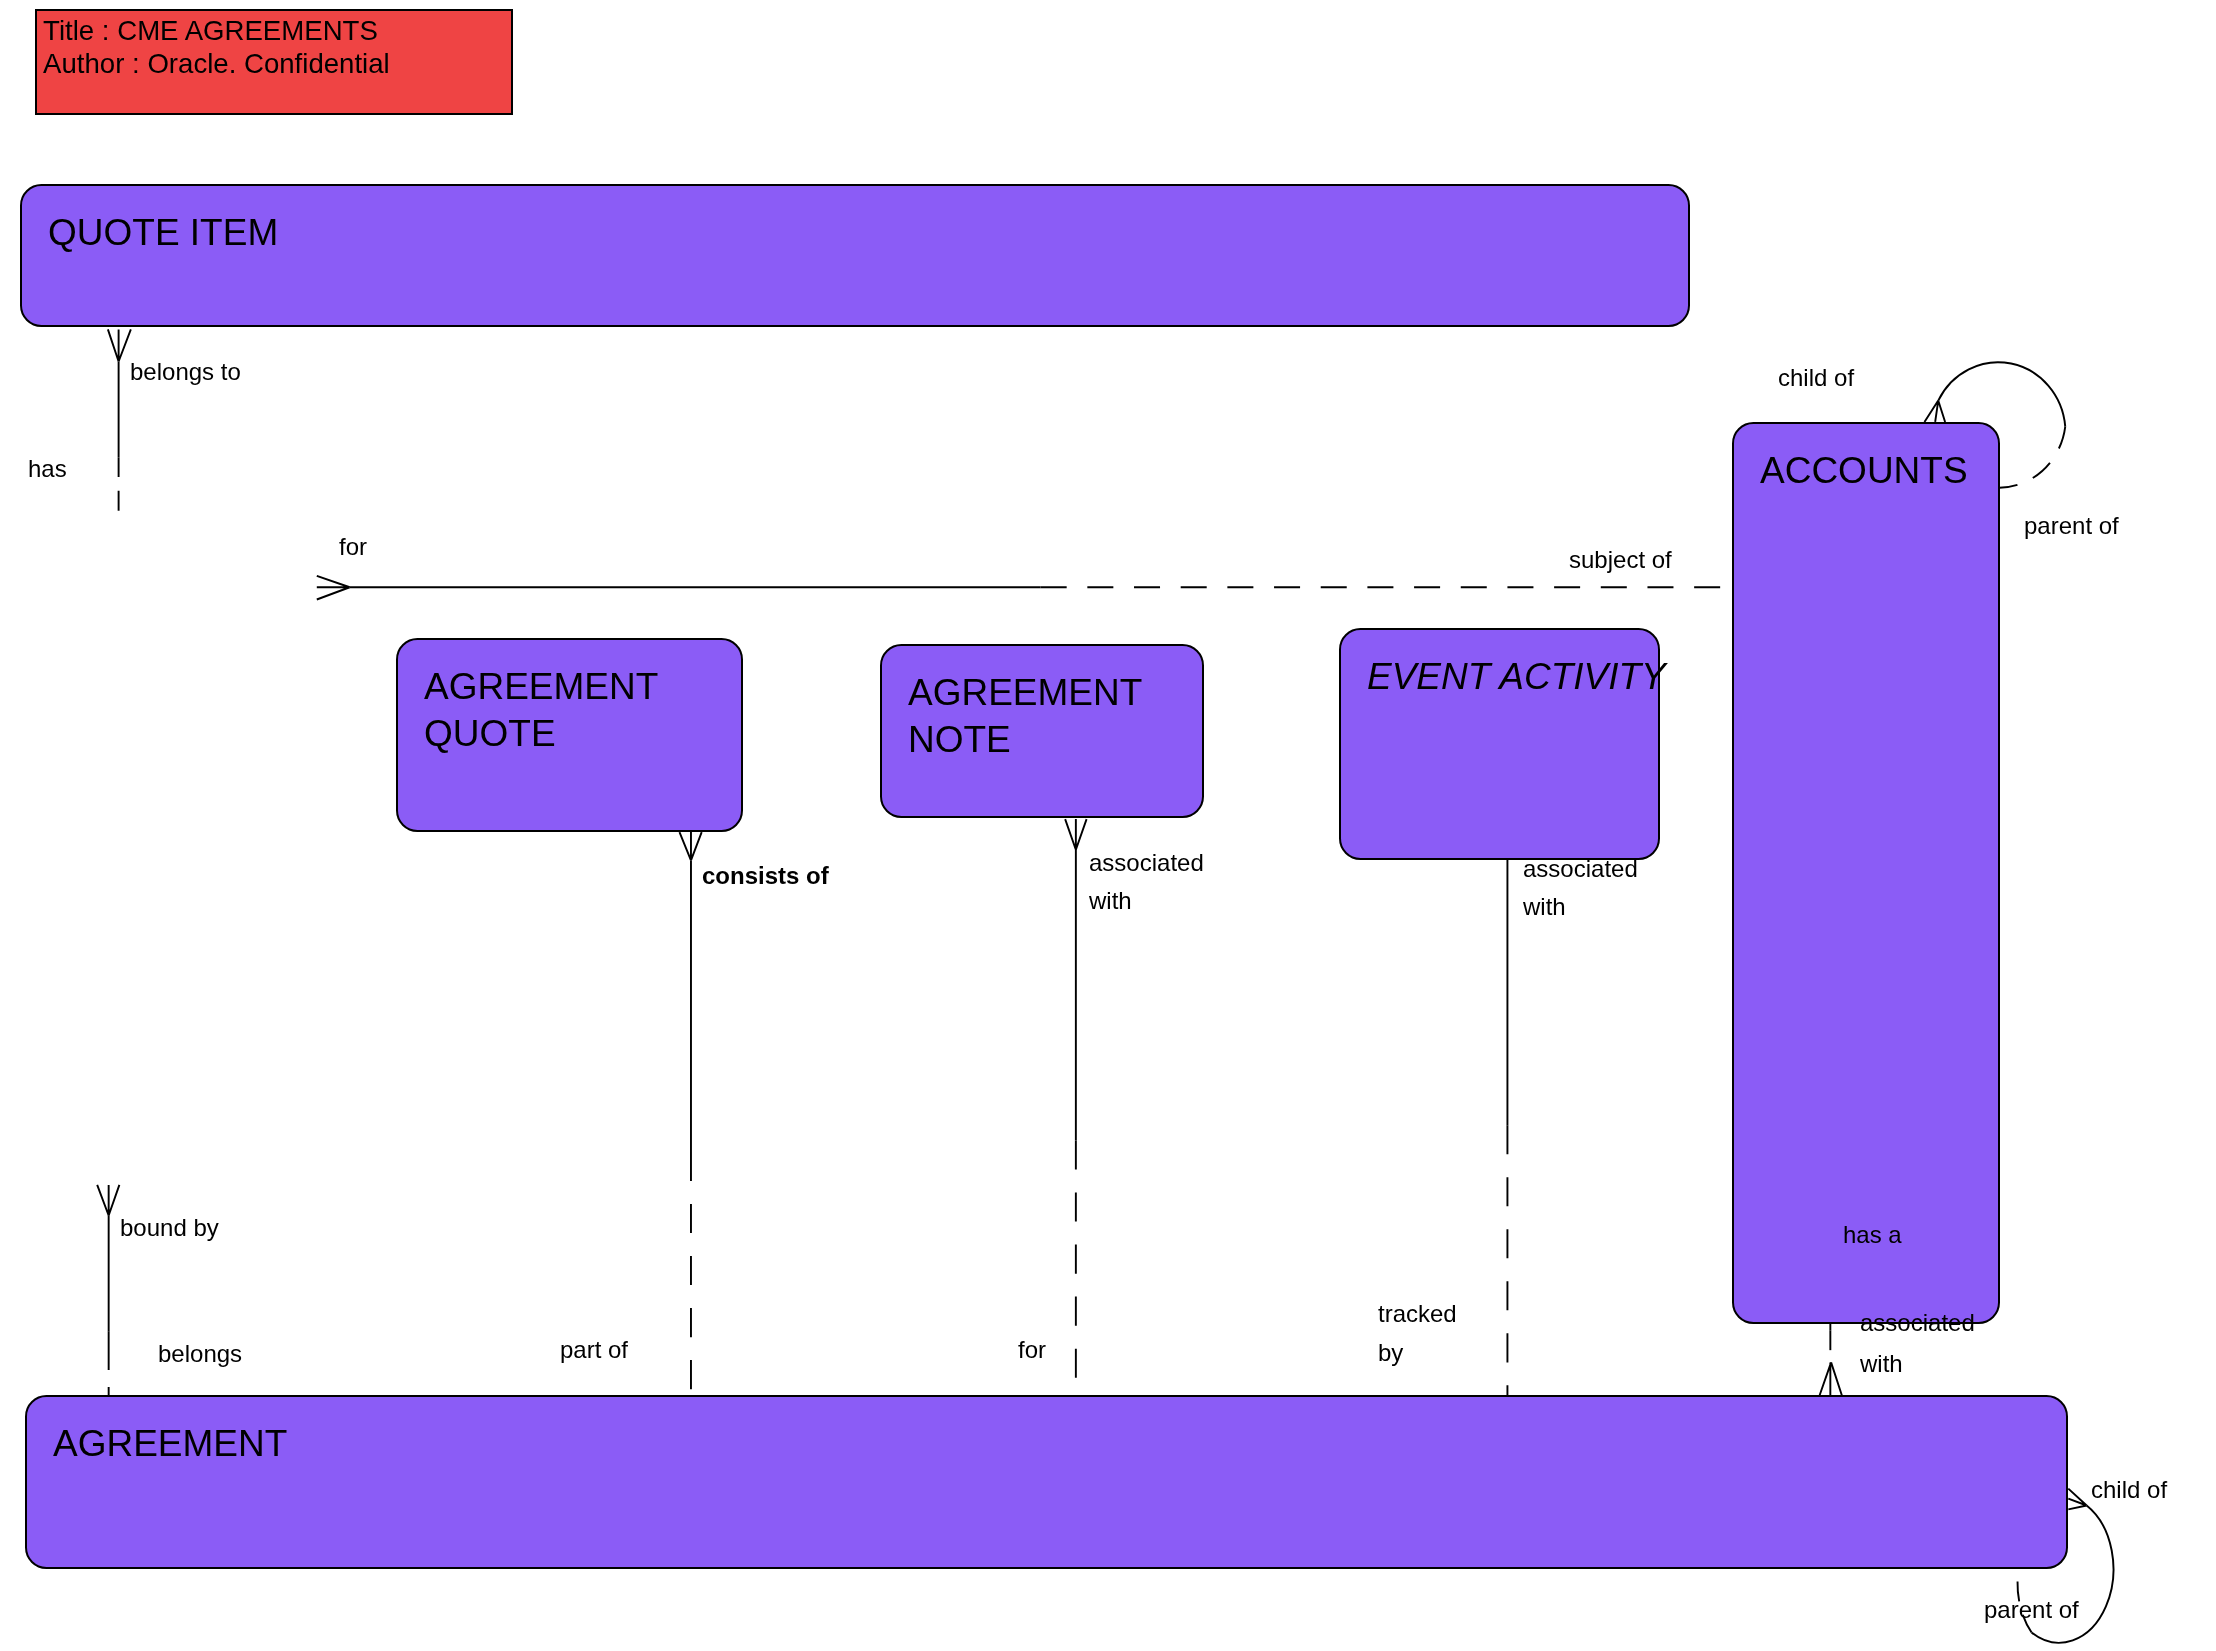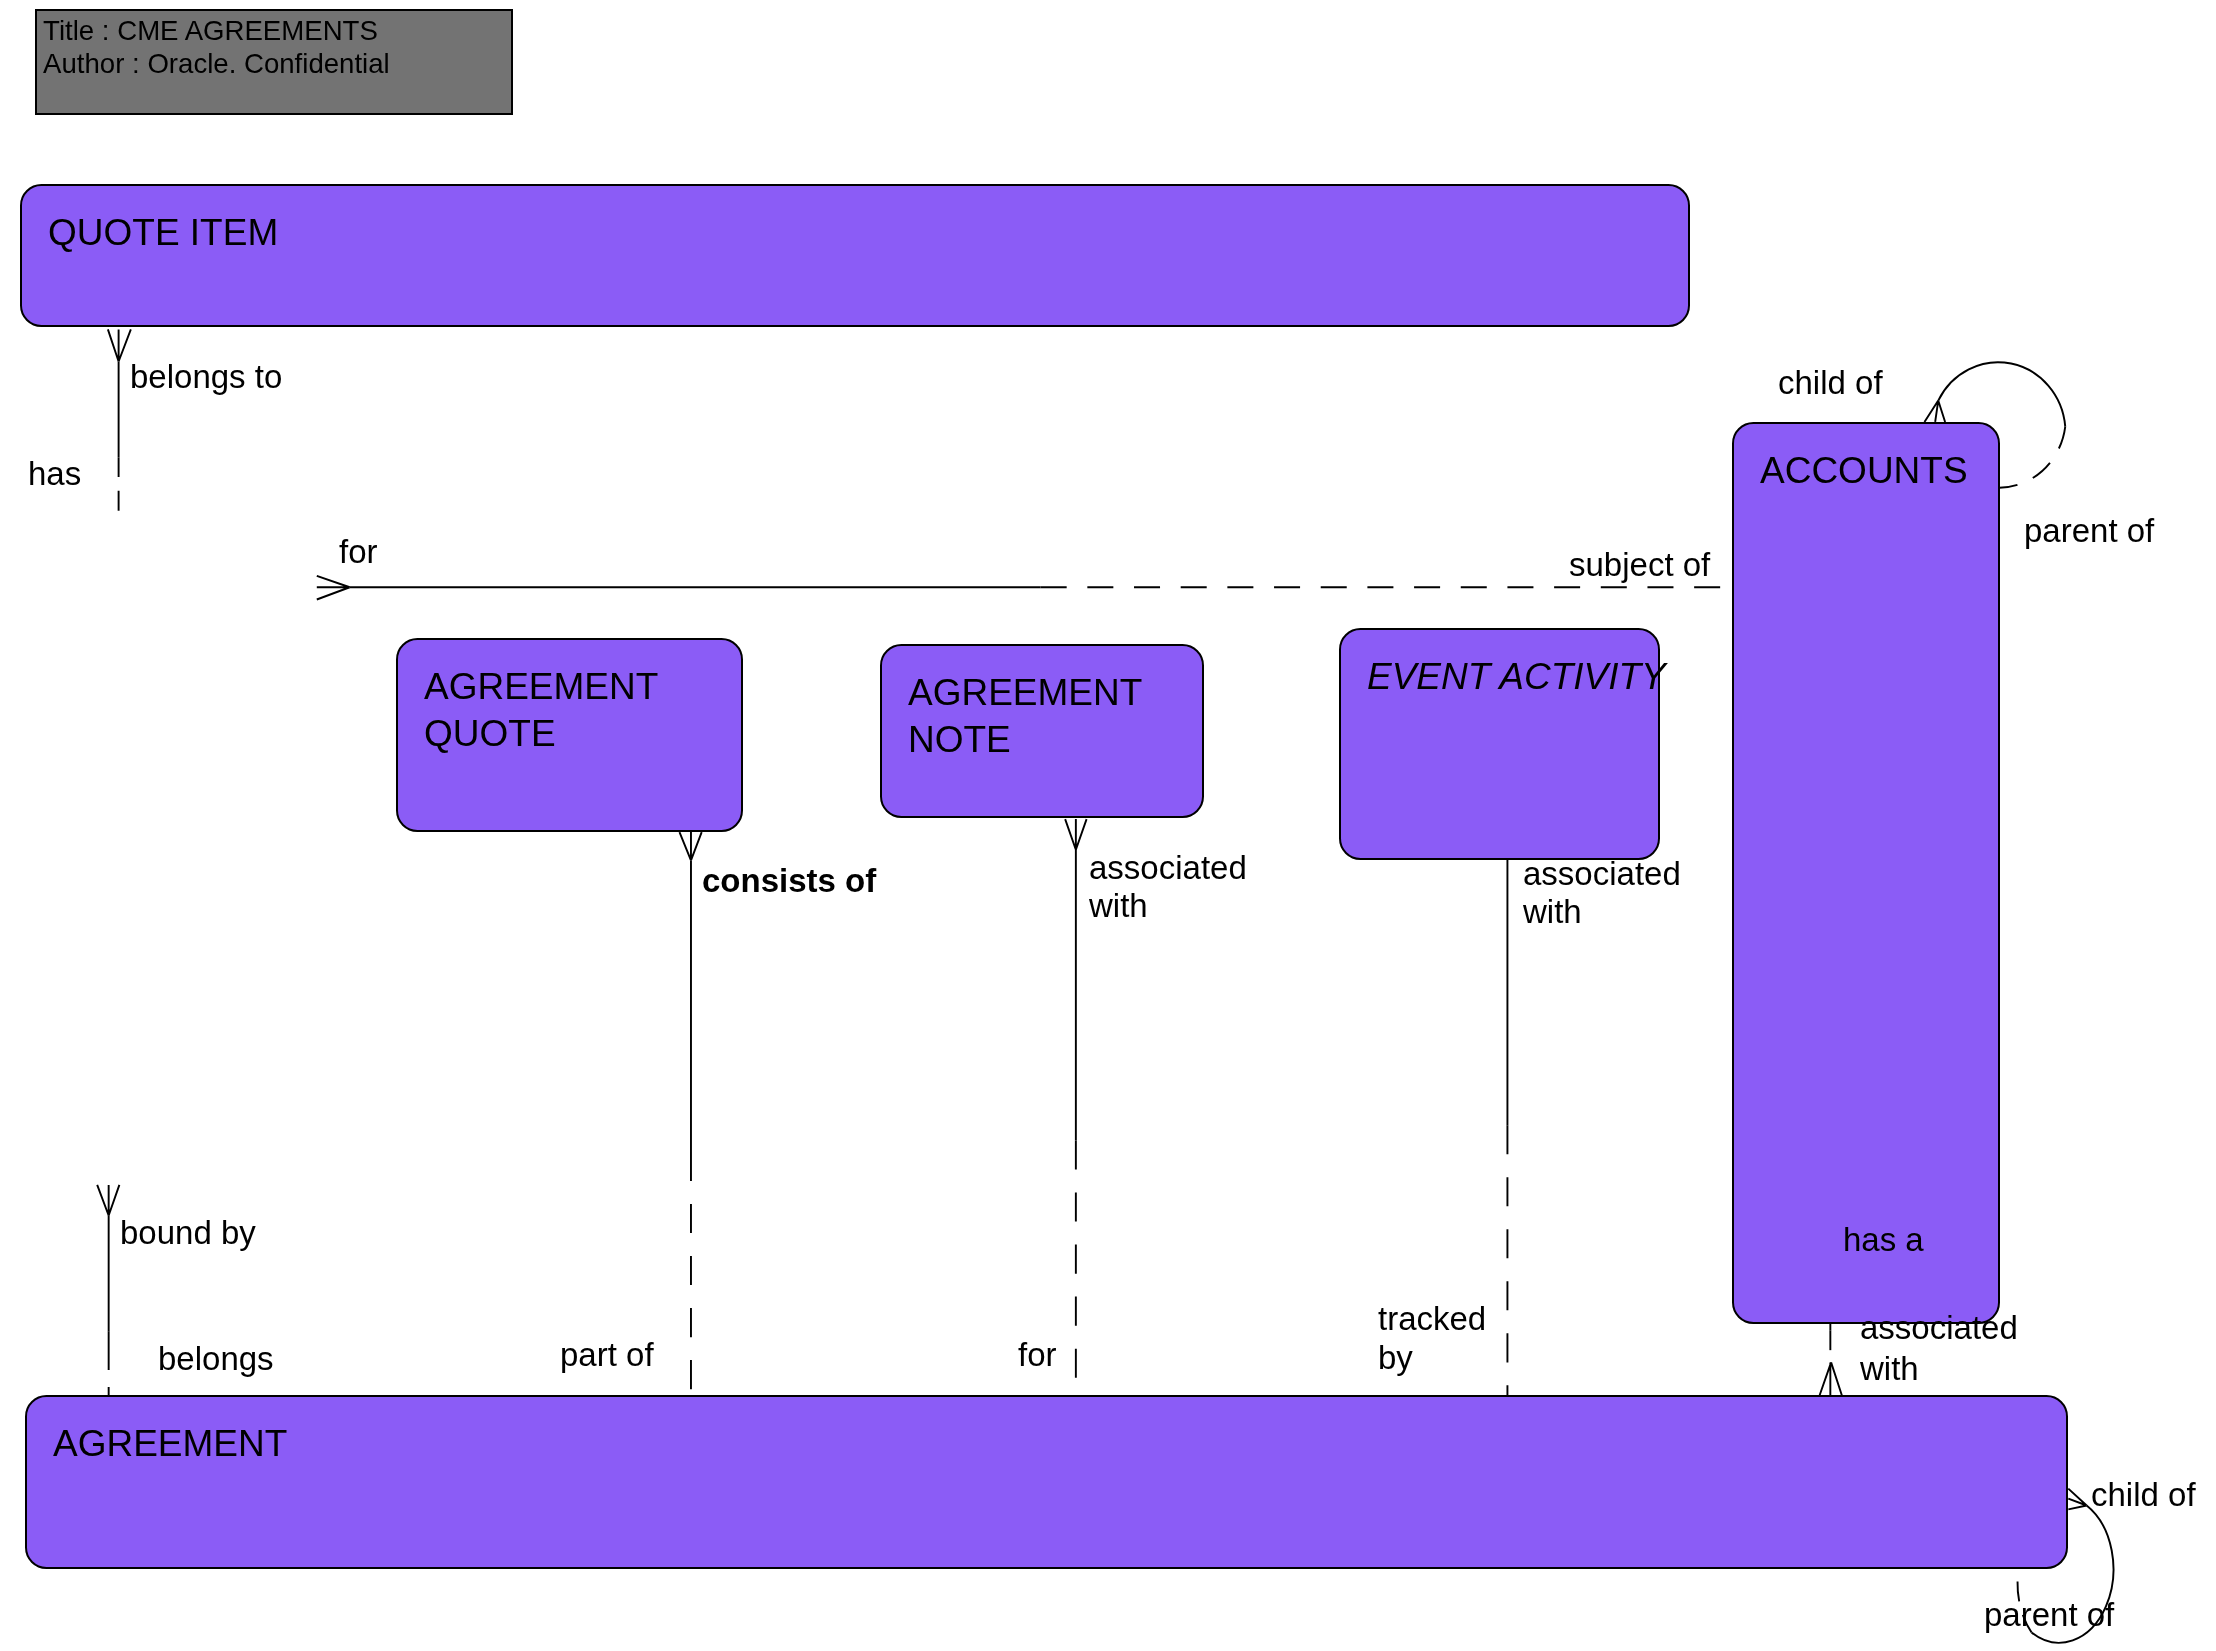--- a/index.html
+++ b/index.html
@@ -19,31 +19,31 @@
     border-radius:21.4px;
     background:#8b5cf6;
     font-size:37px;
     line-height:1.28;
     padding:23px 7.7px 0 26px;
     white-space:nowrap;
   }
   .entity span{display:block;}
   .rlabel{
     position:absolute;
-    font-size:33px;
+    font-size:24px;
     line-height:1.18;
     white-space:nowrap;
     text-align:right;
   }
   #title-box{
     position:absolute;
     left:35px;top:9.2px;width:478px;height:106px;
     box-sizing:border-box;
     border:2.3px solid #000;
-    background:#737373;
+    background:#ef4444;
     font-size:27.6px;
     line-height:1.18;
     padding:3.8px 6.1px;
     white-space:nowrap;
   }
   #title-box div{display:block;}
 </style>
 </head>
 <body>
 

